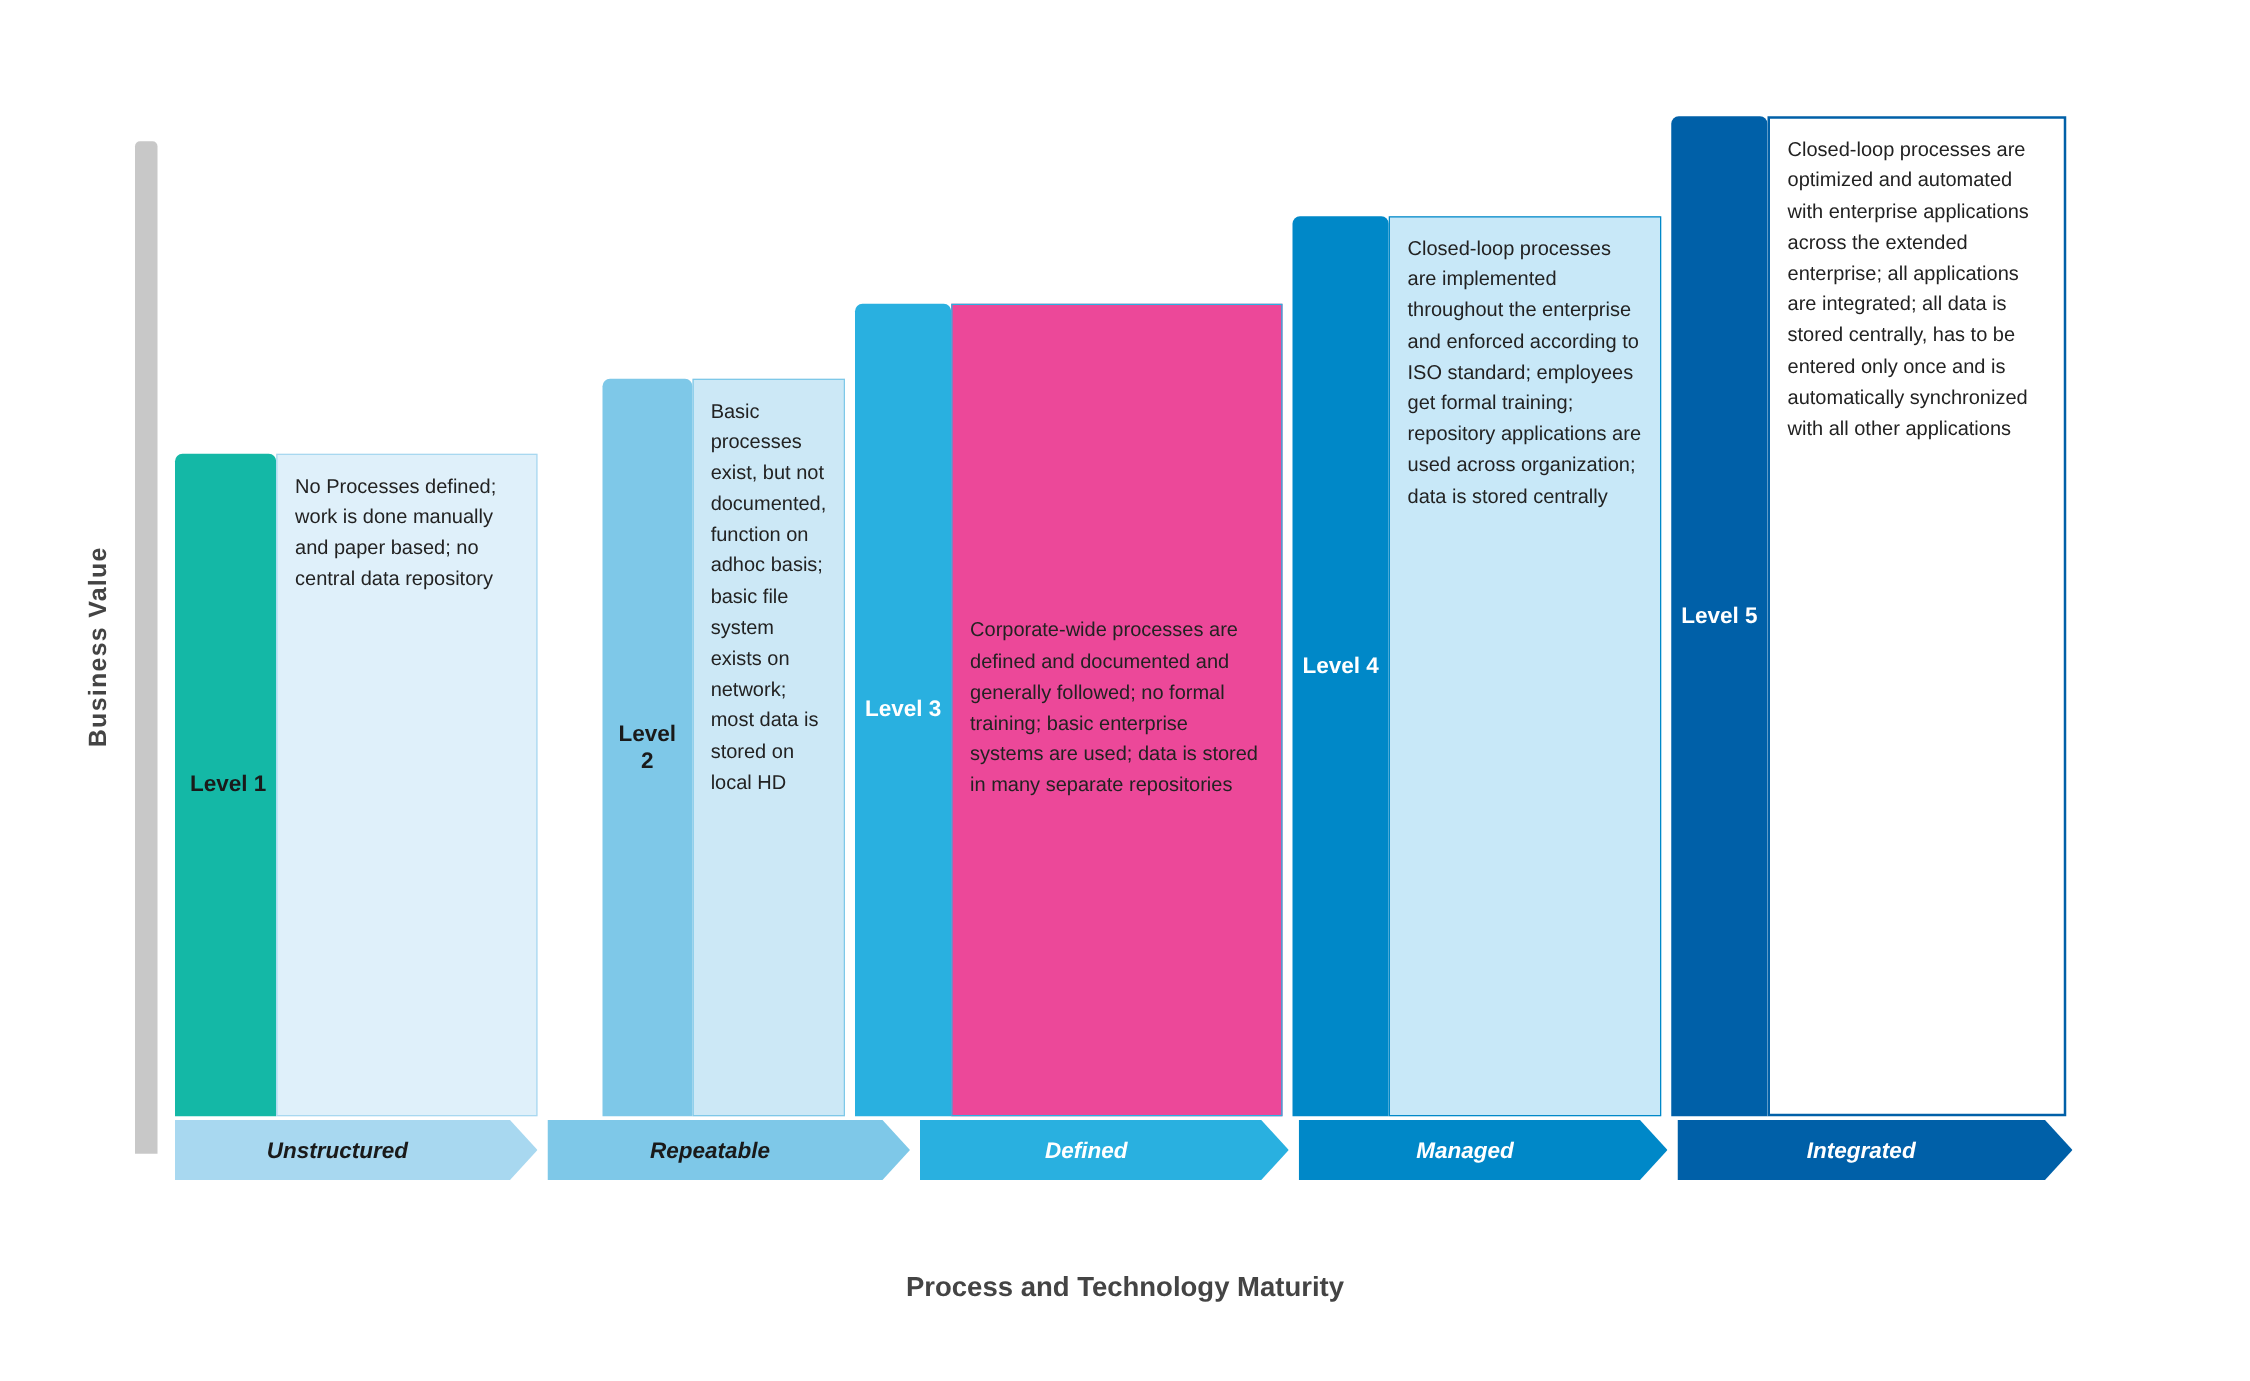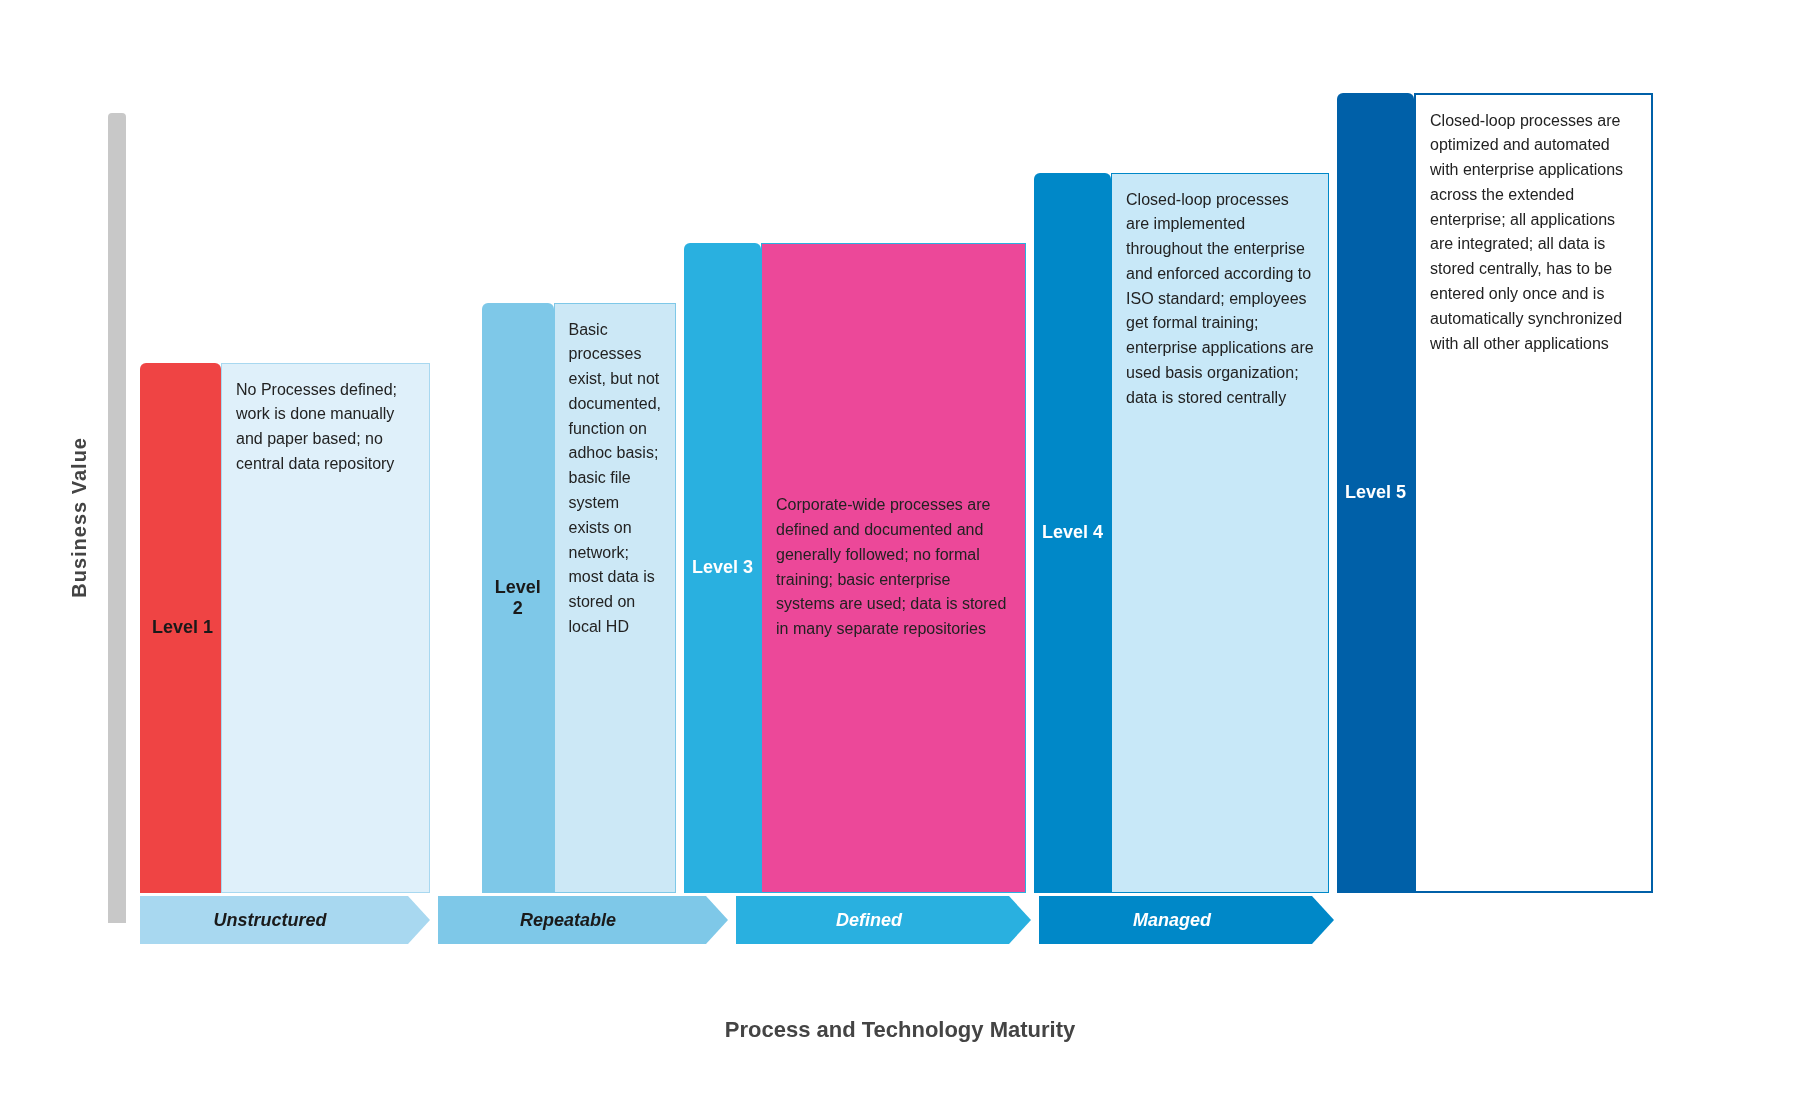--- a/index.html
+++ b/index.html
@@ -135,21 +135,21 @@
   <div class="y-axis-label">
     <span>Business Value</span>
   </div>
 
   <div class="y-axis-bar"></div>
 
   <div class="chart-area">
     <div class="levels-container">
 
       <div class="level-col col1" style="margin-top: auto;">
-        <div class="level-header" style="background:#ef4444; color:#1a1a1a;padding-left:12px;">
+        <div class="level-header" style="background:#14b8a6; color:#1a1a1a;padding-left:12px;">
           <span>Level 1</span>
         </div>
         <div class="level-body" style="background:#dff0fa; border-color:#a8d8f0; flex:1; display:flex; align-items:flex-start;">
           <span>No Processes defined; work is done manually and paper based; no central data repository</span>
         </div>
       </div>
       <div class="level-gap"></div>
 
       <div class="level-col col2" style="margin-top: auto;">
         <div class="level-header" style="background:#7ec8e8; color:#1a1a1a;">
@@ -169,21 +169,21 @@
           <span>Corporate-wide processes are defined and documented and generally followed; no formal training; basic enterprise systems are used; data is stored in many separate repositories</span>
         </div>
       </div>
       <div class="level-gap"></div>
 
       <div class="level-col col4" style="margin-top: auto;">
         <div class="level-header" style="background:#0088c8; color:#fff;">
           <span>Level 4</span>
         </div>
         <div class="level-body" style="background:#c8e8f8; border-color:#0088c8; flex:1; display:flex; align-items:flex-start;">
-          <span>Closed-loop processes are implemented throughout the enterprise and enforced according to ISO standard; employees get formal training; enterprise applications are used basis organization; data is stored centrally</span>
+          <span>Closed-loop processes are implemented throughout the enterprise and enforced according to ISO standard; employees get formal training; repository applications are used across organization; data is stored centrally</span>
         </div>
       </div>
       <div class="level-gap"></div>
 
       <div class="level-col col5" style="margin-top: auto;">
         <div class="level-header" style="background:#0060a8; color:#fff;">
           <span>Level 5</span>
         </div>
         <div class="level-body" style="background:#fff; border-color:#0060a8; border-width:2px; flex:1; display:flex; align-items:flex-start;">
           <span>Closed-loop processes are optimized and automated with enterprise applications across the extended enterprise; all applications are integrated; all data is stored centrally, has to be entered only once and is automatically synchronized with all other applications</span>
@@ -219,20 +219,26 @@
       <div style="width:8px;"></div>
 
       <div style="width:295px; display:flex; align-items:center; justify-content:center;">
         <svg width="295" height="48" viewBox="0 0 295 48">
           <polygon points="0,0 273,0 295,24 273,48 0,48" fill="#0088c8"></polygon>
           <text x="133" y="30" text-anchor="middle" font-size="18" font-style="italic" font-weight="700" fill="#fff" font-family="Arial,sans-serif">Managed</text>
         </svg>
       </div>
       <div style="width:8px;"></div>
 
+      <div style="width:316px; display:flex; align-items:center; justify-content:center;">
+        <svg width="316" height="48" viewBox="0 0 316 48">
+          <polygon points="0,0 294,0 316,24 294,48 0,48" fill="#0060a8"></polygon>
+          <text x="147" y="30" text-anchor="middle" font-size="18" font-style="italic" font-weight="700" fill="#fff" font-family="Arial,sans-serif">Integrated</text>
+        </svg>
+      </div>
     </div>
 
   </div>
 
   <div style="position:absolute; bottom:0; left:50%; transform:translateX(-50%); font-size:22px; font-weight:600; color:#444; white-space:nowrap;">
     <span>Process and Technology Maturity</span>
   </div>
 
 </div>
 

